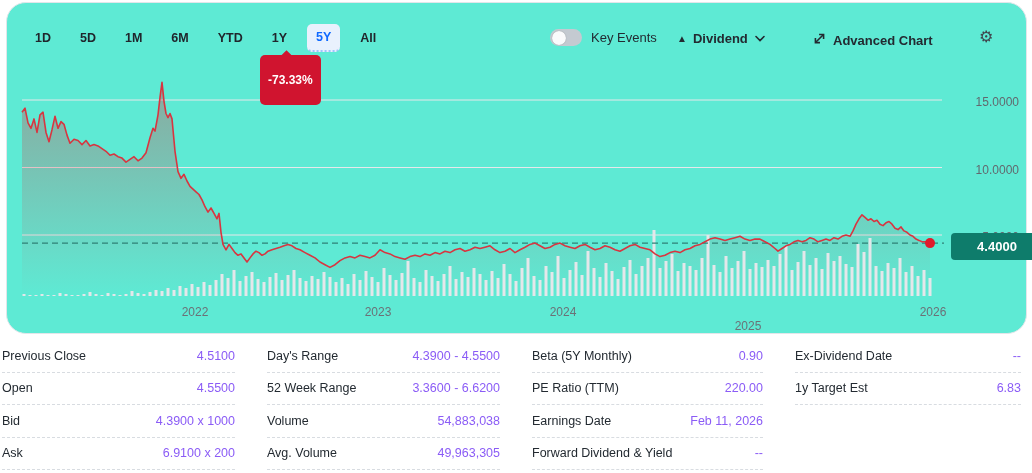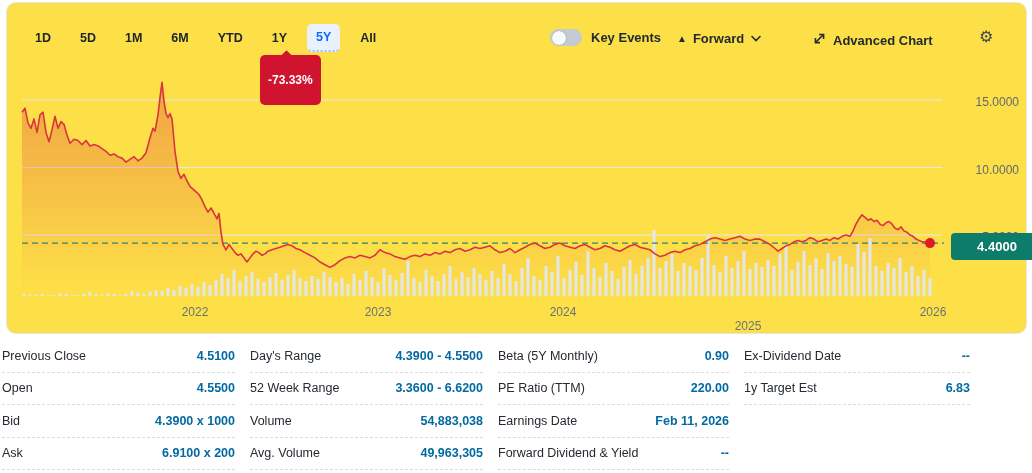--- a/index.html
+++ b/index.html
@@ -1,59 +1,59 @@
 <!DOCTYPE html>
 <html><head>
 <meta charset="utf-8">
 <style>
   html,body{margin:0;padding:0;background:#fff;width:1032px;height:473px;overflow:hidden;
     font-family:"Liberation Sans","DejaVu Sans",sans-serif;color:#232a31;}
   .stage{position:relative;width:1032px;height:473px;}
   
   .card{position:absolute;left:6px;top:2px;width:1019px;height:330px;
-    border:1px solid #e2e6ea;border-radius:10px;background:#fde047;}
+    border:1px solid #e2e6ea;border-radius:20px;background:#5eead4;}
   
   .tabs{position:absolute;left:26px;top:21px;display:flex;align-items:center;z-index:5;}
   .tab{font-size:12.5px;font-weight:700;color:#20262c;margin-right:25px;padding:6px 2px;
     cursor:pointer;white-space:nowrap;}
   .tab.active{color:#0f69ff;background:#e9f1fd;border-radius:5px;padding:6px 9px;
     border-bottom:2px dotted rgba(15,105,255,.35);margin-left:-7px;margin-right:18px;}
   
   .chg-tip{position:absolute;left:253px;top:52px;background:#d0142f;color:#fff;
     font-size:12px;font-weight:700;padding:18px 8px;border-radius:5px;z-index:6;white-space:nowrap;}
   .chg-caret{position:absolute;left:275px;top:49px;width:9px;height:9px;background:#d0142f;
     transform:rotate(45deg);z-index:5;}
   
   .toggle-group{position:absolute;left:543px;top:26px;display:flex;align-items:center;z-index:5;cursor:pointer;}
   .toggle{width:32px;height:17px;background:#c4cad1;border-radius:9px;position:relative;}
   .toggle .knob{position:absolute;left:2px;top:1.5px;width:14px;height:14px;border-radius:50%;
     background:#fafbfc;box-shadow:0 0 1px rgba(0,0,0,.35);}
-  .ctrl-label{font-size:13px;font-weight:700;color:#232a31;margin-left:9px;white-space:nowrap;}
+  .ctrl-label{font-size:13px;font-weight:400;color:#232a31;margin-left:9px;white-space:nowrap;}
   .mountain{position:absolute;left:670px;top:28px;display:flex;align-items:center;z-index:5;cursor:pointer;}
   .mountain .tri{font-size:10px;margin-right:6px;color:#232a31;}
   .mountain .lbl{font-size:13px;font-weight:700;}
   .mountain .chev{margin-left:7px;display:flex;align-items:center;}
   .advanced{position:absolute;left:806px;top:28px;display:flex;align-items:center;z-index:5;cursor:pointer;}
   .advanced .lbl{font-size:13px;font-weight:700;margin-left:7px;}
   .gear{position:absolute;left:972px;top:24px;font-size:16px;color:#40474e;z-index:5;cursor:pointer;}
   
   .ytick{position:absolute;left:944px;width:68px;text-align:right;font-size:12px;color:#62686e;z-index:2;}
   .xtick{position:absolute;width:44px;text-align:center;font-size:12px;color:#6b7177;z-index:2;}
   .price-badge{position:absolute;left:944px;top:230px;width:92px;height:27px;background:#0e7c6b;
     color:#fff;font-size:13px;font-weight:700;border-radius:4px;display:flex;align-items:center;
     justify-content:center;z-index:4;}
   #chart-svg{position:absolute;left:0;top:0;z-index:1;}
   
   .stats{position:absolute;left:2px;top:340px;width:1021px;display:grid;
     grid-auto-flow:column;grid-template-rows:repeat(4,32.5px);
-    grid-template-columns:233px 233px 231px 226px;column-gap:15px;z-index:5;}
+    grid-template-columns:233px 233px 231px 226px;column-gap:32px;z-index:5;}
   .cell{display:flex;justify-content:space-between;align-items:center;
     border-bottom:1px dashed #d8dce1;font-size:12.5px;}
   .cell .lb{color:#232a31;font-weight:400;white-space:nowrap;}
-  .cell .vl{color:#0369a1;font-weight:700;white-space:nowrap;text-align:center;}
+  .cell .vl{color:#8b5cf6;font-weight:400;white-space:nowrap;text-align:center;}
 </style>
 </head>
 <body>
 
 <div class="stage">
 
   <div class="card">
 
     <div class="tabs" id="tabs">
         <div class="tab">1D</div>
@@ -71,21 +71,21 @@
 
     <div class="toggle-group">
       <div class="toggle">
         <div class="knob"></div>
       </div>
       <span class="ctrl-label">Key Events</span>
     </div>
 
     <div class="mountain">
       <span class="tri">▲</span>
-      <span class="lbl">Forward</span>
+      <span class="lbl">Dividend</span>
       <span class="chev">
         <svg width="10" height="7" viewBox="0 0 10 7">
             <path d="M1 1.5 L5 5.5 L9 1.5" fill="none" stroke="#232a31" stroke-width="1.6" stroke-linecap="round"></path>
           </svg>
       </span>
     </div>
 
     <div class="advanced">
       <span>
         <svg width="13" height="13" viewBox="0 0 14 14">

